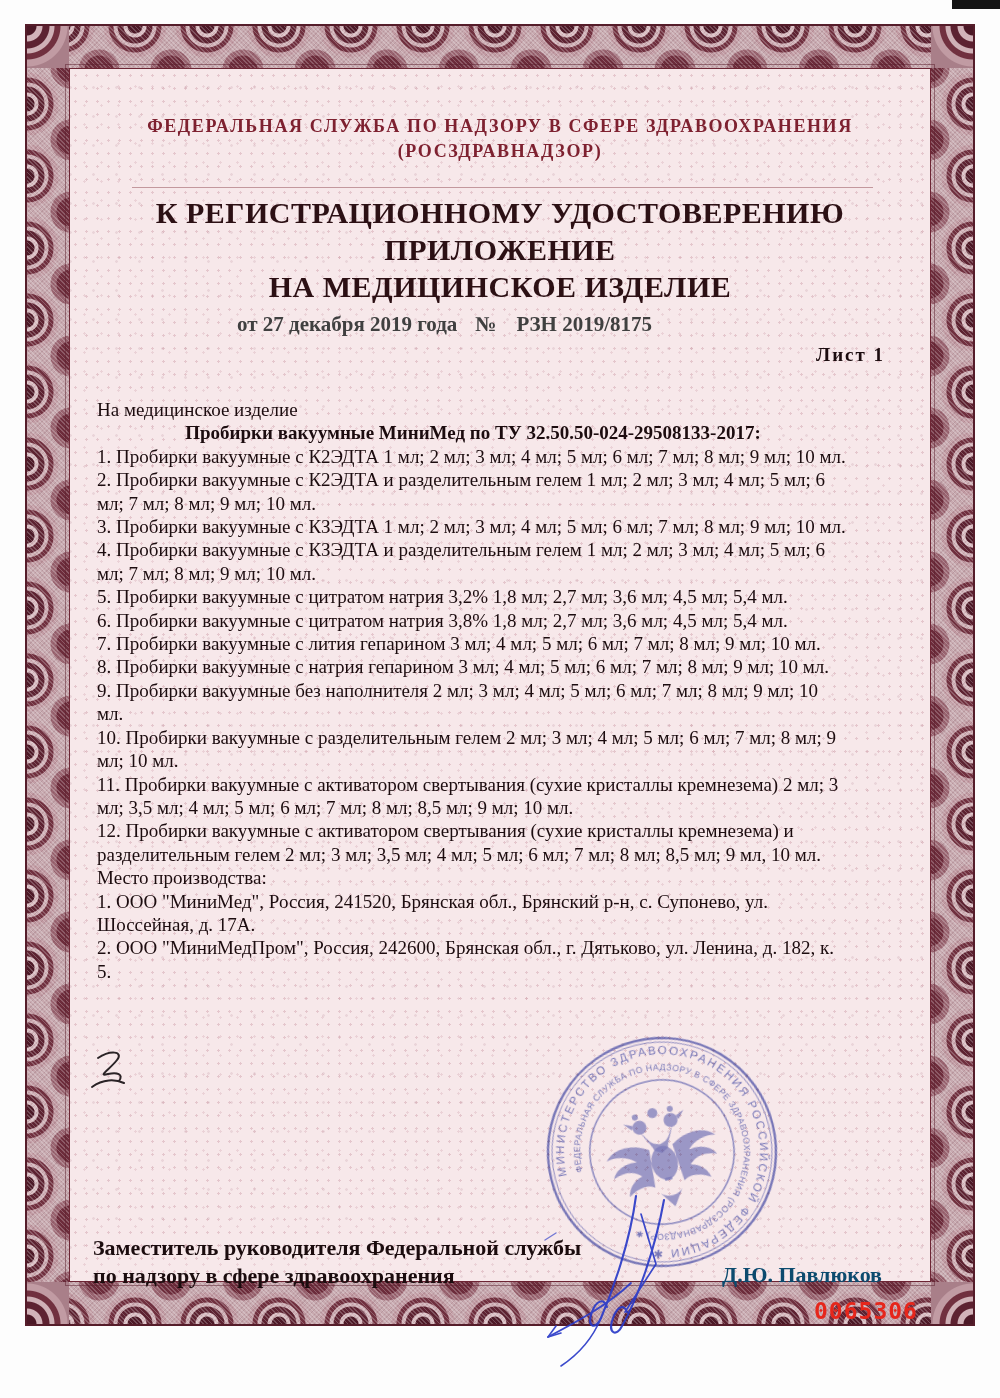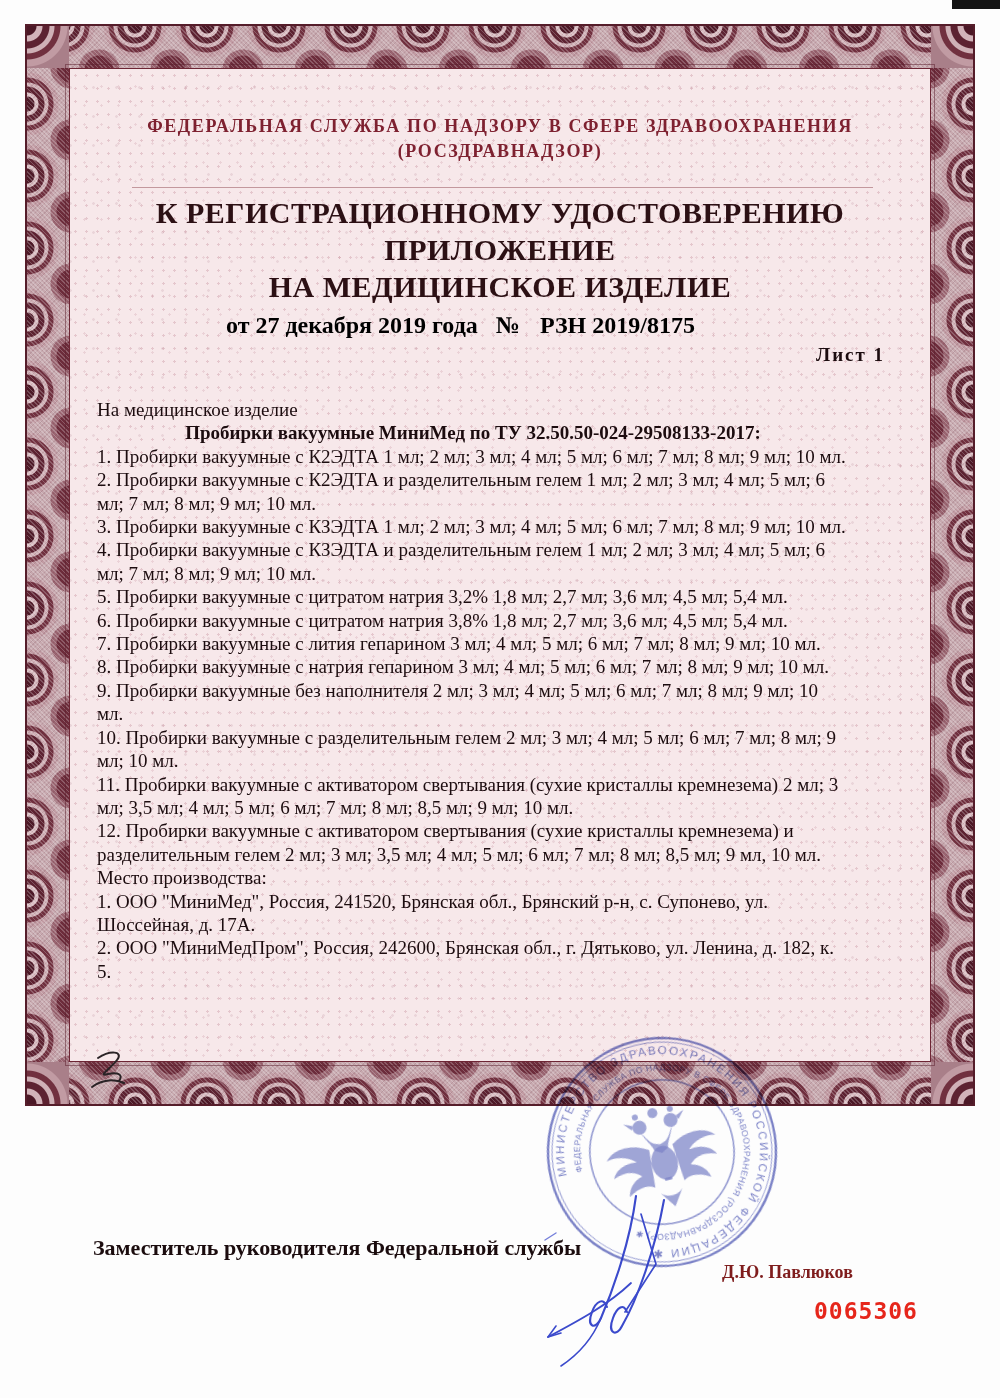--- a/index.html
+++ b/index.html
@@ -4,21 +4,21 @@
 <style>
   html,body{margin:0;padding:0;background:#ffffff;}
   .page{
     position:relative;width:1000px;height:1398px;background:#fdfdfd;overflow:hidden;
     font-family:"Liberation Serif",serif;
   }
   .scan-artifact{position:absolute;right:0;top:0;width:48px;height:9px;background:#141414;}
 
   
   .sheet{
-    position:absolute;left:25px;top:24px;width:950px;height:1082px;
+    position:absolute;left:25px;top:24px;width:950px;height:1302px;
     background:#c7a9af;border:2px solid #551d2a;box-sizing:border-box;
   }
   
   .band{position:absolute;background-color:#c7a9af;}
   .band-top{left:0;right:0;top:0;height:42px;
     background-image:
       repeating-linear-gradient(45deg, rgba(255,255,255,.22) 0 1.2px, rgba(0,0,0,0) 1.2px 3.1px),
       repeating-linear-gradient(-45deg, rgba(92,36,50,.14) 0 1.1px, rgba(0,0,0,0) 1.1px 3.3px),
       radial-gradient(circle at 50% 0px, #4c1826 0 7px, #d9bdc2 8px 11px, #5d2231 12px 17px, #cfb0b6 18px 21px, #71303f 22px 26px, #c19ba3 27px 31px, rgba(199,169,175,0) 32px),
       radial-gradient(circle at 50% 44px, #6d2c3b 0 14px, #9a6571 15px 20px, rgba(0,0,0,0) 21px);
@@ -67,31 +67,31 @@
   }
   .frame-line{position:absolute;inset:38px;border:1px solid rgba(90,30,44,.5);pointer-events:none;}
 
   
   .abs{position:absolute;}
   .agency{left:0;right:0;top:88px;text-align:center;color:#7e2130;font-weight:bold;
           font-size:18px;letter-spacing:1.6px;line-height:25px;}
   .divider{left:105px;right:100px;top:161px;border-top:1px solid rgba(130,55,65,.45);height:0;}
   .title-block{left:0;right:0;top:168px;text-align:center;color:#2c1014;font-weight:bold;
           font-size:30px;line-height:37px;letter-spacing:.5px;}
-  .date-row{left:199px;top:286px;font-weight:bold;font-size:24px;color:#000000;white-space:nowrap;}
+  .date-row{left:210px;top:286px;font-weight:bold;font-size:21px;color:#404040;white-space:nowrap;}
   .date-row .gap1{display:inline-block;width:18px;}
   .date-row .gap2{display:inline-block;width:20px;}
   .sheet-no{left:745px;top:318px;font-weight:bold;font-size:19px;letter-spacing:2px;color:#1c0c0f;margin-left:44px;}
 
   .doc-text{left:70px;top:372px;width:752px;font-size:19px;line-height:23.4px;color:#1c0c0f;}
   .doc-text p{margin:0;}
   .doc-text .bold{font-weight:bold;text-align:center;}
 
   .sig-title{left:66px;top:1208px;font-weight:bold;font-size:22px;line-height:28px;color:#1b0c0e;}
-  .signer{left:695px;top:1236px;font-weight:bold;font-size:18px;color:#7f1d1d;}
+  .signer{left:695px;top:1236px;font-weight:bold;font-size:22px;color:#0c4a6e;}
   .serial{left:787px;top:1272px;font-family:"DejaVu Sans Mono",monospace;font-weight:bold;
           font-size:23px;letter-spacing:1px;color:#e6261b;}
 
   .stamp-wrap{left:513px;top:1004px;width:244px;height:244px;mix-blend-mode:multiply;opacity:.88;}
   .overlay-svg{position:absolute;left:0;top:0;width:1000px;height:1398px;pointer-events:none;}
 </style>
 </head>
 <body>
 
 <div class="page">
@@ -187,20 +187,21 @@
             <path d="M134,117 C150,107 168,107 178,118 C167,115 156,119 149,126 C160,124 171,128 175,137 C164,132 153,134 147,141 C156,143 162,149 164,158 C154,151 143,150 137,155 z"></path>
             <path d="M111,162 L122,178 L133,162 C127,168 117,168 111,162 z"></path>
             <rect x="118" y="148" width="8" height="3" rx="1.5"></rect>
           </g>
         </g>
       </svg>
     </div>
 
     <div class="abs sig-title">
       <div>Заместитель руководителя Федеральной службы</div>
+      <div>по надзору в сфере здравоохранения</div>
     </div>
     <div class="abs signer">Д.Ю. Павлюков</div>
 
     <div class="abs serial">0065306</div>
   </div>
 
   <svg class="overlay-svg" viewBox="0 0 1000 1398">
     <g fill="none" stroke="#2b3bc8" stroke-width="2.1" stroke-linecap="round" opacity="0.92">
       <path d="M636,1196 C630,1242 613,1290 601,1318 C596,1330 586,1328 592,1312 C596,1301 604,1297 607,1307"></path>
       <path d="M664,1200 C655,1250 637,1300 622,1326 C617,1337 607,1334 613,1318 C617,1307 624,1303 627,1312"></path>

